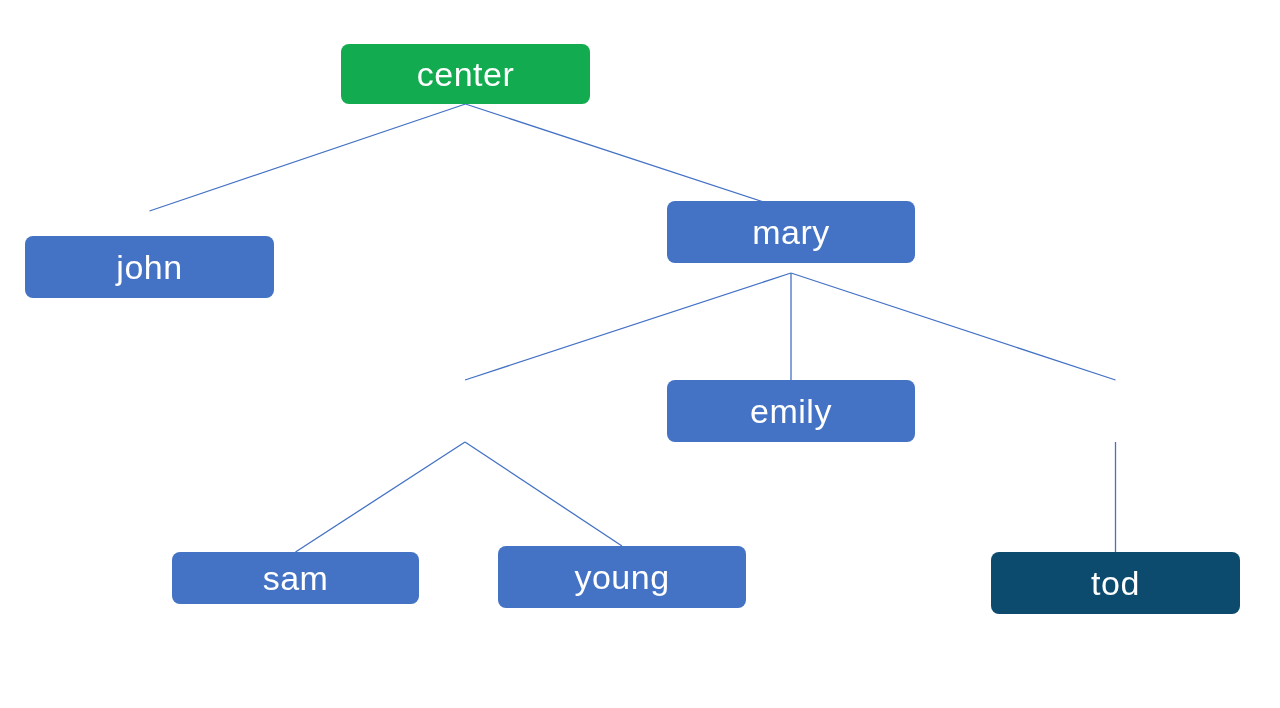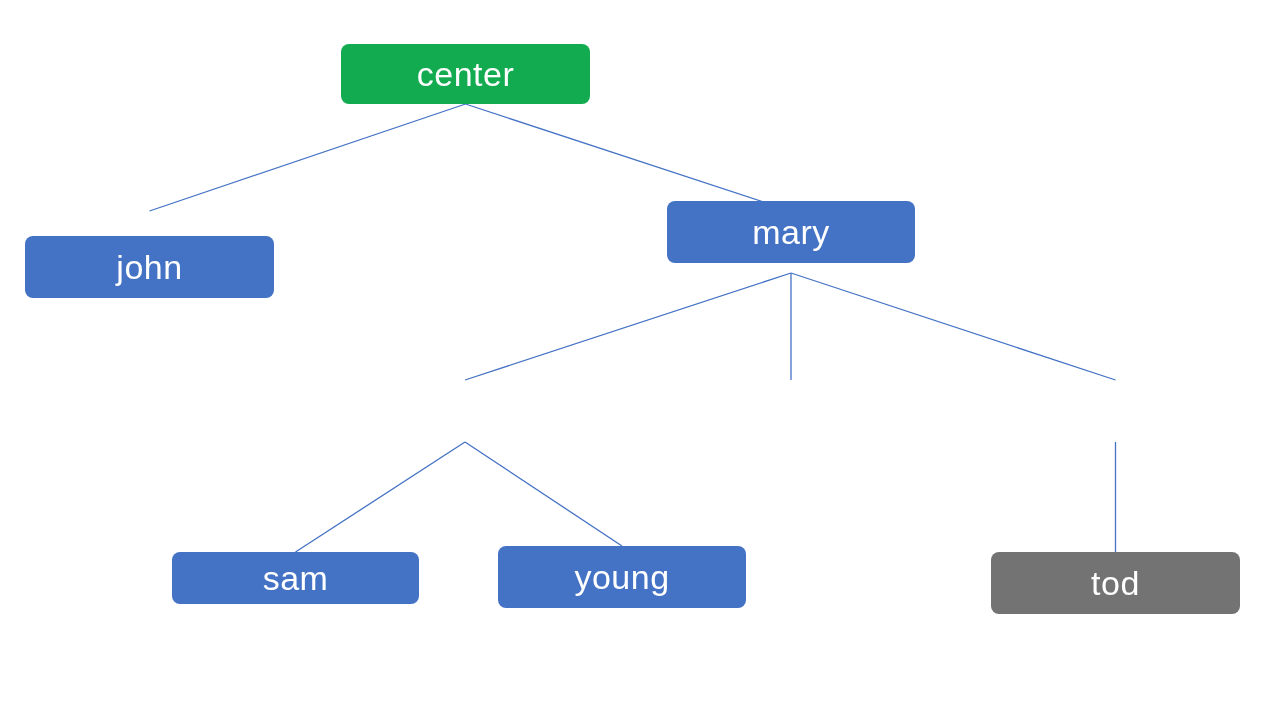--- a/index.html
+++ b/index.html
@@ -60,22 +60,25 @@
     </svg>
 <div class="node" style="left: 341px; top: 44px; width: 249px; height: 60px; background: rgb(18, 171, 79);">
       <span>center</span>
     </div>
     <div class="node" style="left: 25px; top: 211px; width: 249px; height: 62px; background: rgb(68, 114, 196); margin-top: 25px;">
       <span>john</span>
     </div>
     <div class="node" style="left: 667px; top: 201px; width: 248px; height: 62px; background: rgb(68, 114, 196);">
       <span>mary</span>
     </div>
+    <div class="node" style="left: 667px; top: 380px; width: 248px; height: 62px; background: rgb(68, 114, 196);">
+      <span>emily</span>
+    </div>
     <div class="node" style="left: 172px; top: 552px; width: 247px; height: 52px; background: rgb(68, 114, 196);">
       <span>sam</span>
     </div>
     <div class="node" style="left: 498px; top: 546px; width: 248px; height: 62px; background: rgb(68, 114, 196);">
       <span>young</span>
     </div>
-    <div class="node" style="left: 991px; top: 552px; width: 249px; height: 62px; background: #737373;">
+    <div class="node" style="left: 991px; top: 552px; width: 249px; height: 62px; background: #0c4a6e;">
       <span>tod</span>
     </div>
   </div>
 
 </body></html>

